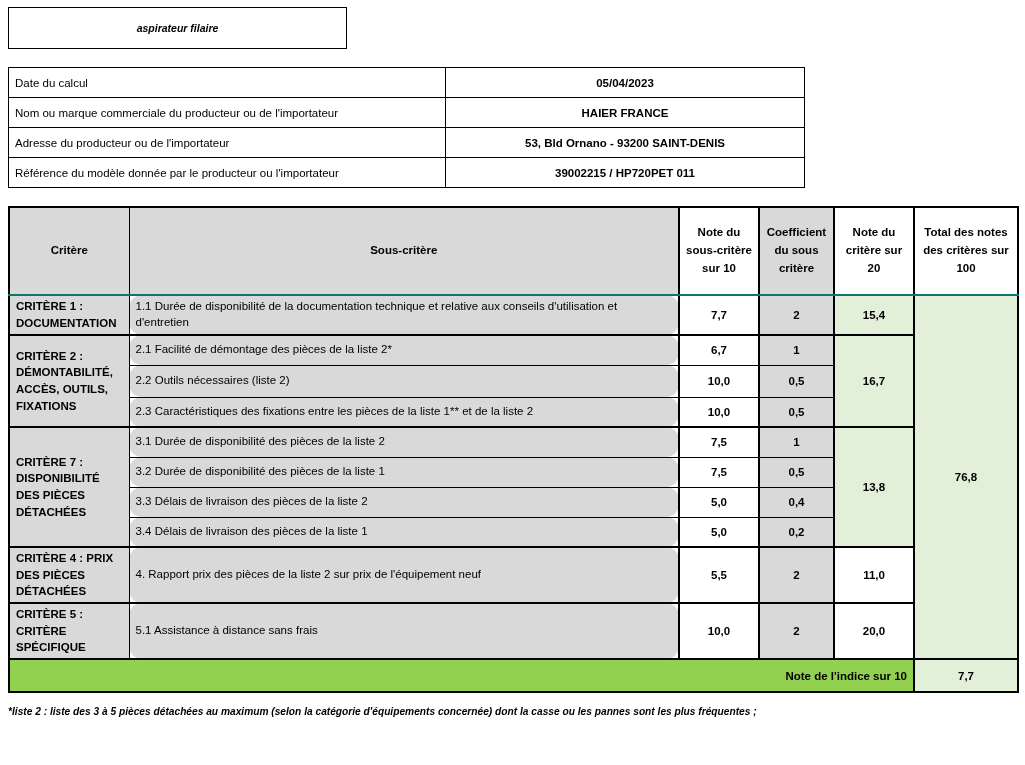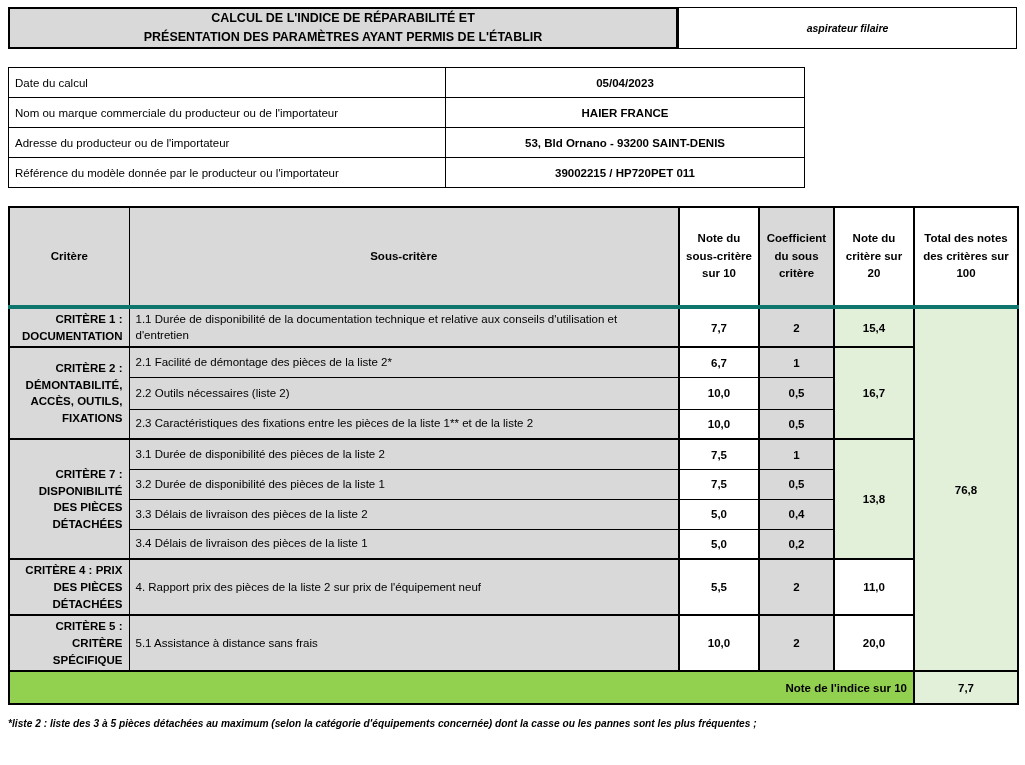--- a/index.html
+++ b/index.html
@@ -35,27 +35,27 @@
 
   
   table.info { border-collapse: collapse; width: 797px; margin-top: 18px; table-layout: fixed; }
   table.info td { border: 1px solid #000; height: 30px; font-size: 11.5px; padding: 2px 6px; vertical-align: middle; }
   table.info td.label { width: 437px; }
   table.info td.value { text-align: center; font-weight: bold; }
 
   
   table.criteria { border-collapse: collapse; width: 1009px; margin-top: 18px; table-layout: fixed; border: 2px solid #000; }
   table.criteria th, table.criteria td { border: 1px solid #000; font-size: 11.5px; padding: 2px 6px; vertical-align: middle; }
-  table.criteria tr.head th { height: 100px; text-align: center; font-weight: bold; line-height: 1.55; border-bottom: 4px solid #0f766e; }
+  table.criteria tr.head th { height: 88px; text-align: center; font-weight: bold; line-height: 1.55; border-bottom: 2px solid #0f766e; }
   .h-gray { background: #d9d9d9; }
   .bl2 { border-left: 2px solid #000 !important; }
   tr.group-start td { border-top: 2px solid #000; }
 
-  td.c-crit { background: #d9d9d9; font-weight: bold; text-align: right; line-height: 1.45; font-size: 11px; padding: 2px 4px; }
-  td.c-sous { background: #d9d9d9; text-align: left; line-height: 1.35; }
+  td.c-crit { background: #d9d9d9; font-weight: bold; text-align: left; line-height: 1.45; font-size: 11px; padding: 2px 4px; }
+  td.c-sous { background: #d9d9d9; text-align: left; line-height: 1.35; border-radius: 13px; }
   td.c-note { background: #ffffff; font-weight: bold; text-align: center; }
   td.c-coef { background: #d9d9d9; font-weight: bold; text-align: center; }
   td.c-n20  { background: #ffffff; font-weight: bold; text-align: center; }
   td.c-n20.tint { background: #e2efd9; }
   td.c-total { background: #e2efd9; font-weight: bold; text-align: center; }
 
   tr.r30 td { height: 30px; }
   tr.r32 td { height: 32px; }
   tr.r40 td { height: 40px; }
   tr.r44 td { height: 44px; }
@@ -70,24 +70,20 @@
 
   
   .footnotes { margin-top: 10px; font-size: 10.2px; font-style: italic; font-weight: bold; line-height: 1.8; }
 </style>
 </head>
 <body>
 
 <div class="page">
 
   <div class="header-row">
-    <div class="title-box">
-      <span>CALCUL DE L'INDICE DE RÉPARABILITÉ ET</span>
-      <span>PRÉSENTATION DES PARAMÈTRES AYANT PERMIS DE L'ÉTABLIR</span>
-    </div>
     <div class="product-box">
       <span>aspirateur filaire</span>
     </div>
   </div>
 
 
   <table class="info">
     <tbody>
         <tr>
       <td class="label">Date du calcul</td>

